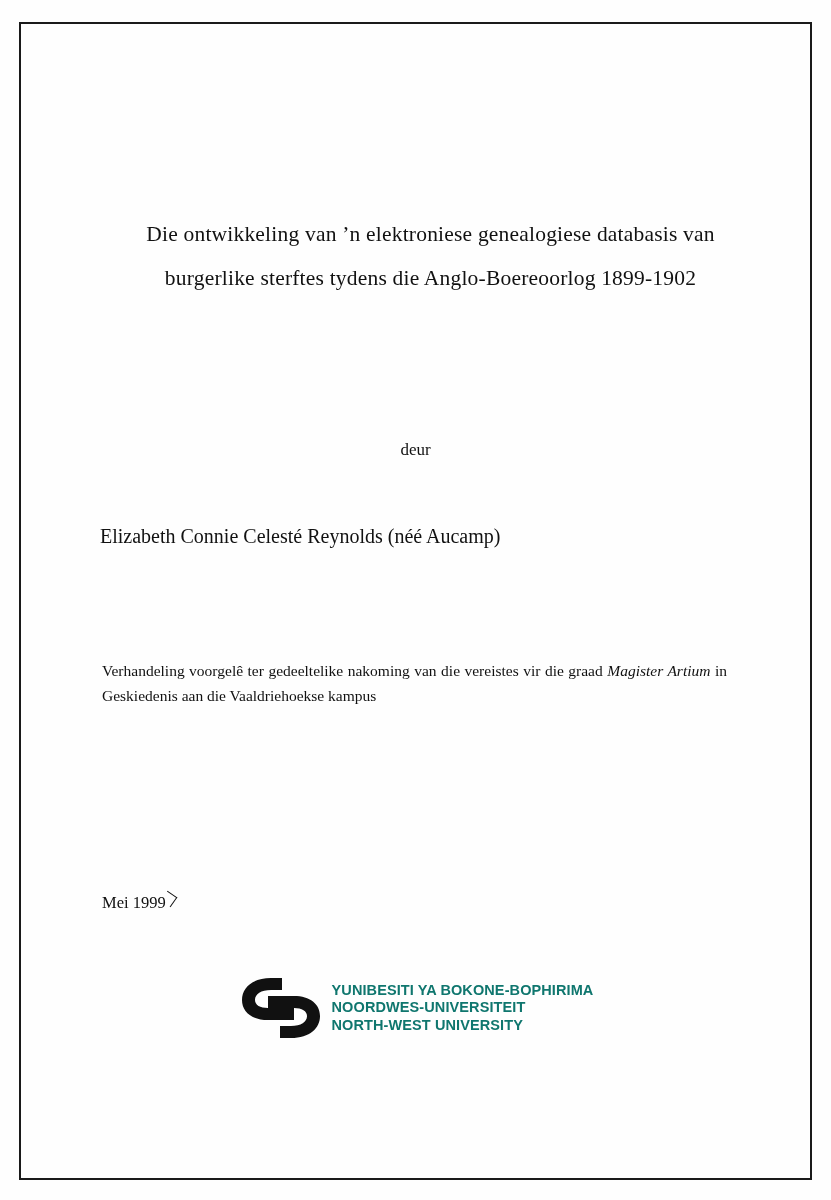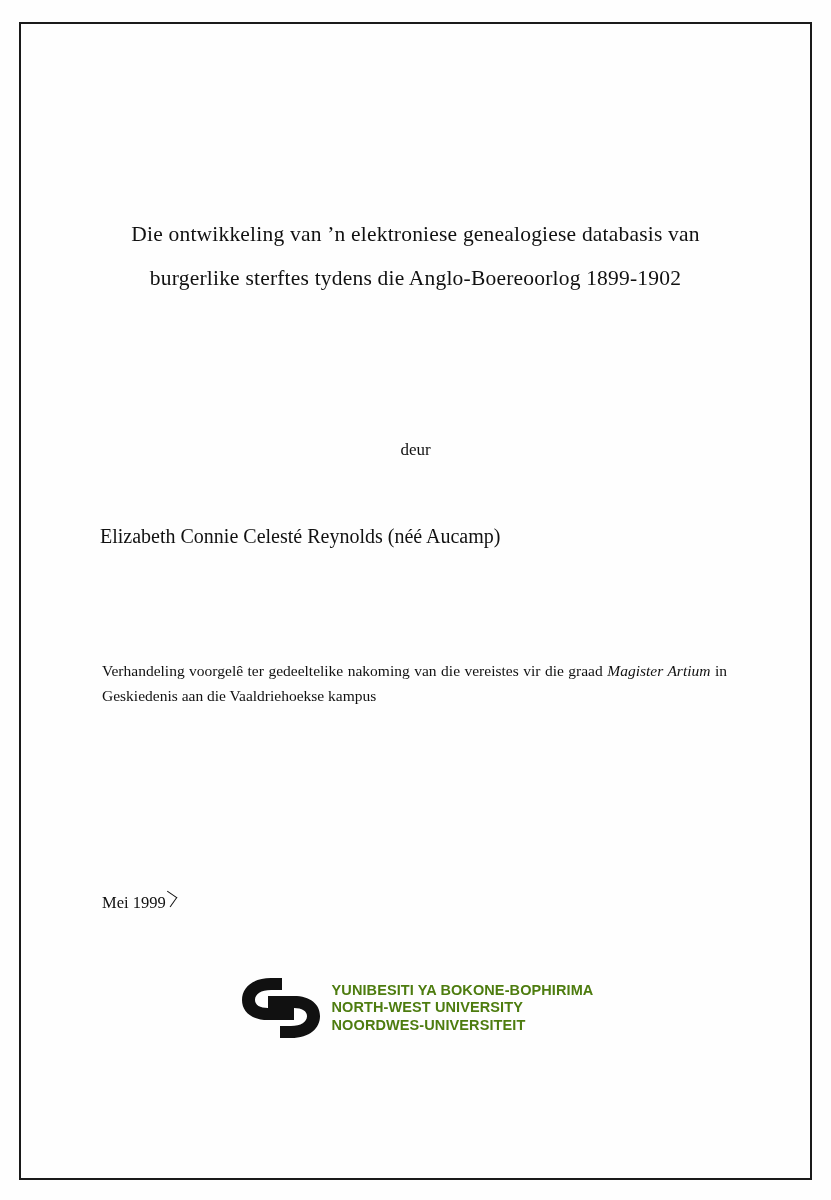--- a/index.html
+++ b/index.html
@@ -33,21 +33,21 @@
     position: absolute;
     left: 100px;
     top: 60px;
     width: 631px;
     height: 1040px;
   }
 
   .title-block {
     position: absolute;
     top: 152px;
-    left: 0;
+    left: 15px;
     width: 631px;
     text-align: center;
   }
   .title-line {
     font-size: 21.5px;
     line-height: 44px;
     letter-spacing: 0.2px;
   }
 
   .deur {
@@ -121,21 +121,21 @@
     height: 72px;
     position: relative;
     margin-right: 8px;
   }
   .logo-text {
     font-family: "Liberation Sans", sans-serif;
     font-size: 14.5px;
     line-height: 17.5px;
     font-weight: bold;
     letter-spacing: 0.1px;
-    color: #4d7c0f;
+    color: #0f766e;
   }
 </style>
 </head>
 <body>
 
 <div class="page">
   <div class="page-frame"></div>
 
   <div class="content">
 
@@ -159,19 +159,19 @@
     <div class="logo-row">
       <div class="logo-mark">
         <svg width="86" height="72" viewBox="0 0 86 72" xmlns="http://www.w3.org/2000/svg">
           <path d="M33 6 C14 6 4 16 4 28 C4 40 14 48 30 48 L30 36 C22 36 17 33 17 28 C17 22 23 18 33 18 L44 18 L44 6 Z" fill="#111111"></path>
           <path d="M53 66 C72 66 82 56 82 44 C82 32 72 24 56 24 L56 36 C64 36 69 39 69 44 C69 50 63 54 53 54 L42 54 L42 66 Z" fill="#111111"></path>
           <rect x="30" y="24" width="26" height="24" fill="#111111"></rect>
         </svg>
       </div>
       <div class="logo-text">
         <div>YUNIBESITI YA BOKONE-BOPHIRIMA</div>
+        <div>NOORDWES-UNIVERSITEIT</div>
         <div>NORTH-WEST UNIVERSITY</div>
-        <div>NOORDWES-UNIVERSITEIT</div>
       </div>
     </div>
 
   </div>
 </div>
 
 </body></html>

